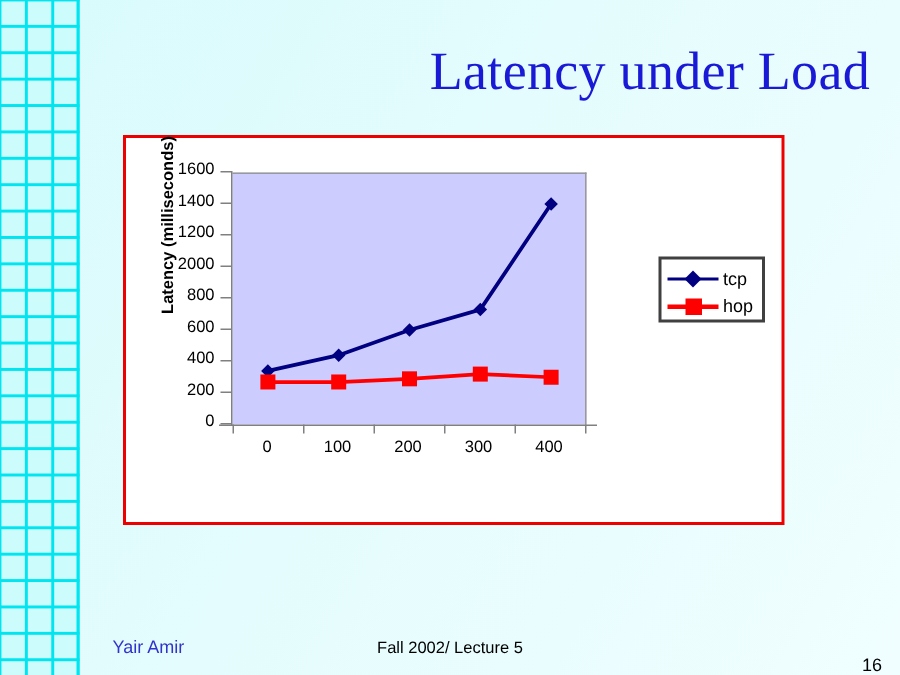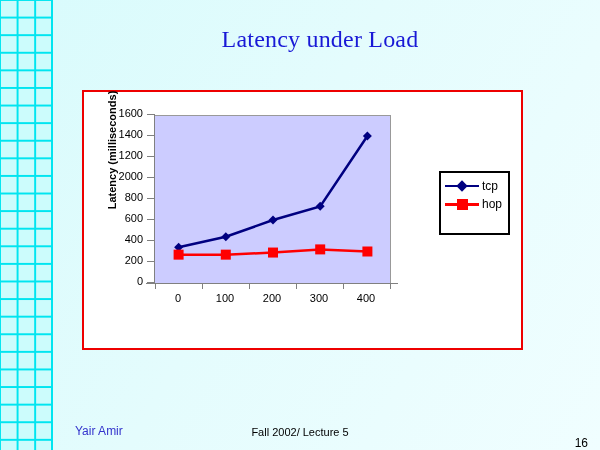--- a/index.html
+++ b/index.html
@@ -41,23 +41,23 @@
     height: 450px;
     background: #00e5f0;
   }
 
   
   #title {
     position: absolute;
     left: 60px;
     top: 26px;
     width: 520px;
-    text-align: center;
+    text-align: right;
     font-family: "Liberation Serif", "DejaVu Serif", serif;
-    font-size: 24px;
+    font-size: 36px;
     color: #1919d6;
     letter-spacing: 0.2px;
     white-space: nowrap;
   }
 
   
   #chart-frame {
     position: absolute;
     left: 82px;
     top: 90px;
@@ -154,23 +154,23 @@
     font-size: 12px;
     font-weight: bold;
     color: #000;
   }
 
   
   #legend {
     position: absolute;
     left: 355px;
     top: 79px;
-    border: 2px solid #000000;
+    border: 2px solid #404040;
     background: #ffffff;
-    padding: 4px 6px 20px 4px;
+    padding: 4px 6px 0 4px;
     box-sizing: border-box;
     text-align: right;
   }
   .legend-row {
     display: flex;
     align-items: center;
     height: 18px;
   }
   .legend-swatch {
     position: relative;

